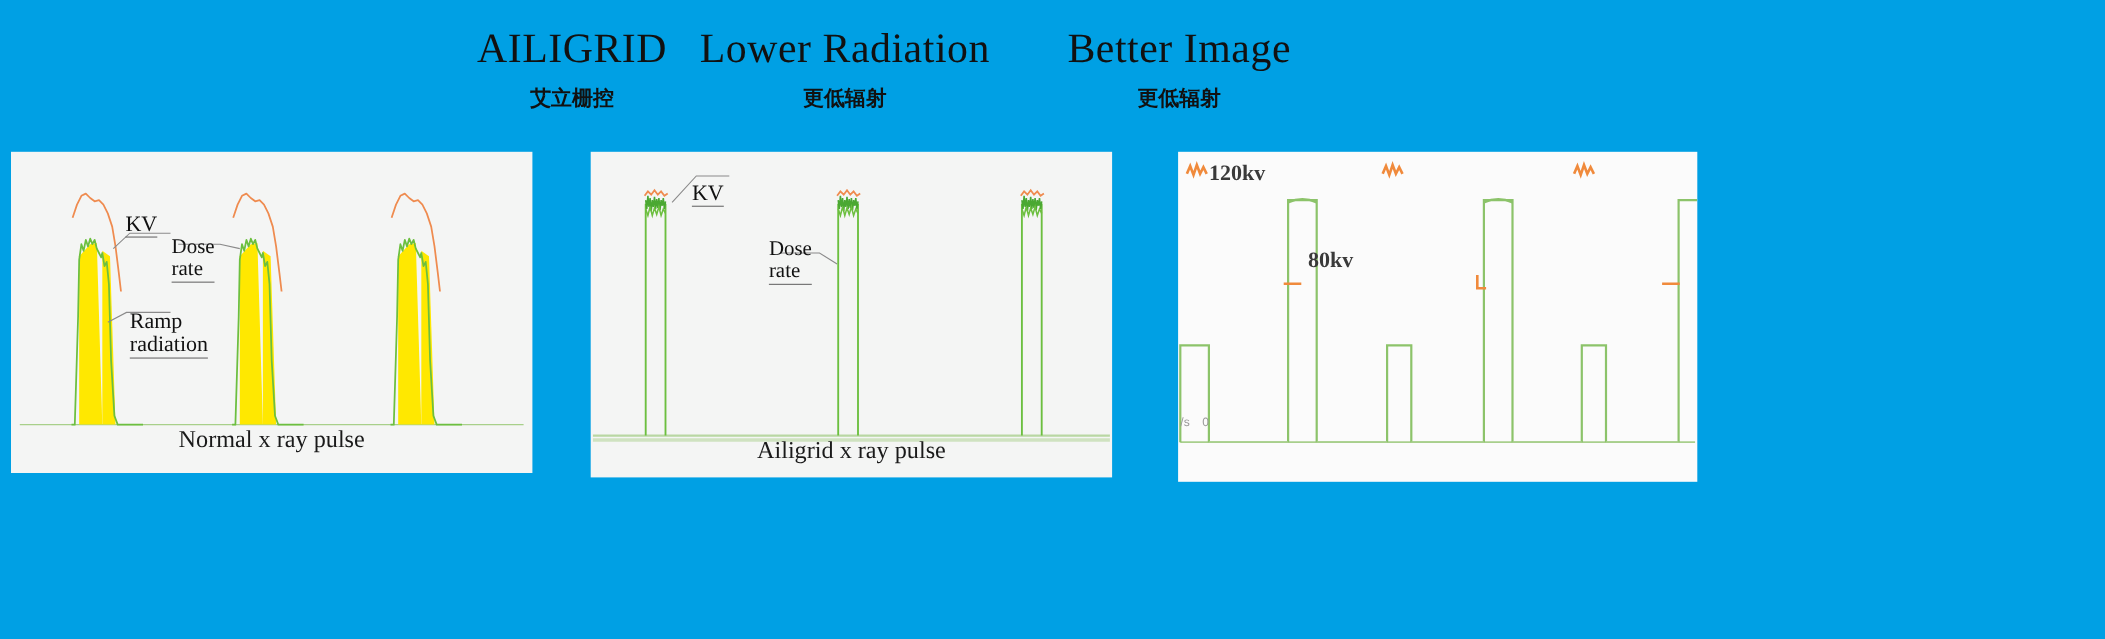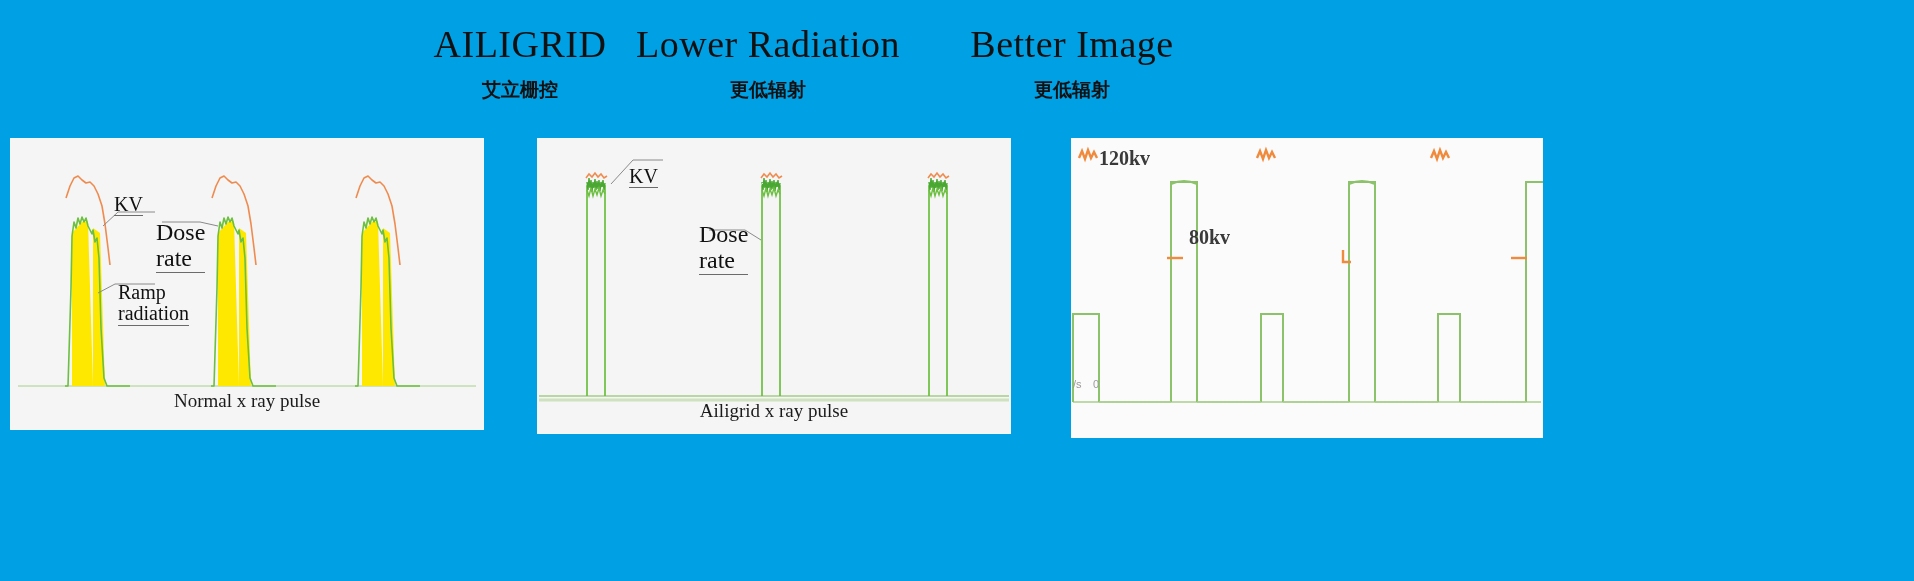--- a/index.html
+++ b/index.html
@@ -66,38 +66,38 @@
     left: 0; top: 0;
     width: 100%; height: 100%;
   }
   .plot svg { display: block; width: 100%; height: 100%; }
 
   .caption {
     position: absolute;
     width: 100%;
     text-align: center;
     font-family: "Liberation Serif", serif;
-    font-size: 19px;
+    font-size: 22px;
     color: #1a1a1a;
     white-space: nowrap;
   }
   #cap-0 { left: 0; bottom: 18px; }
   #cap-1 { left: 0; bottom: 12px; }
   #cap-2 { left: 0; bottom: 8px; font-weight: 700; font-size: 20px; }
 
   
   .ann {
     position: absolute;
     font-family: "Liberation Serif", serif;
     color: #111;
     white-space: pre-line;
     line-height: 1.08;
   }
   .ann-kv    { font-size: 20px; }
-  .ann-dose  { font-size: 24px; }
+  .ann-dose  { font-size: 19px; }
   .ann-ramp  { font-size: 20px; }
   .ann-ul { border-bottom: 1px solid #6b6b6b; display: inline-block; }
 
   .kvlabel {
     position: absolute;
     font-family: "Liberation Serif", serif;
     font-size: 20px;
     font-weight: 700;
     color: #3a3a3a;
     white-space: nowrap;

